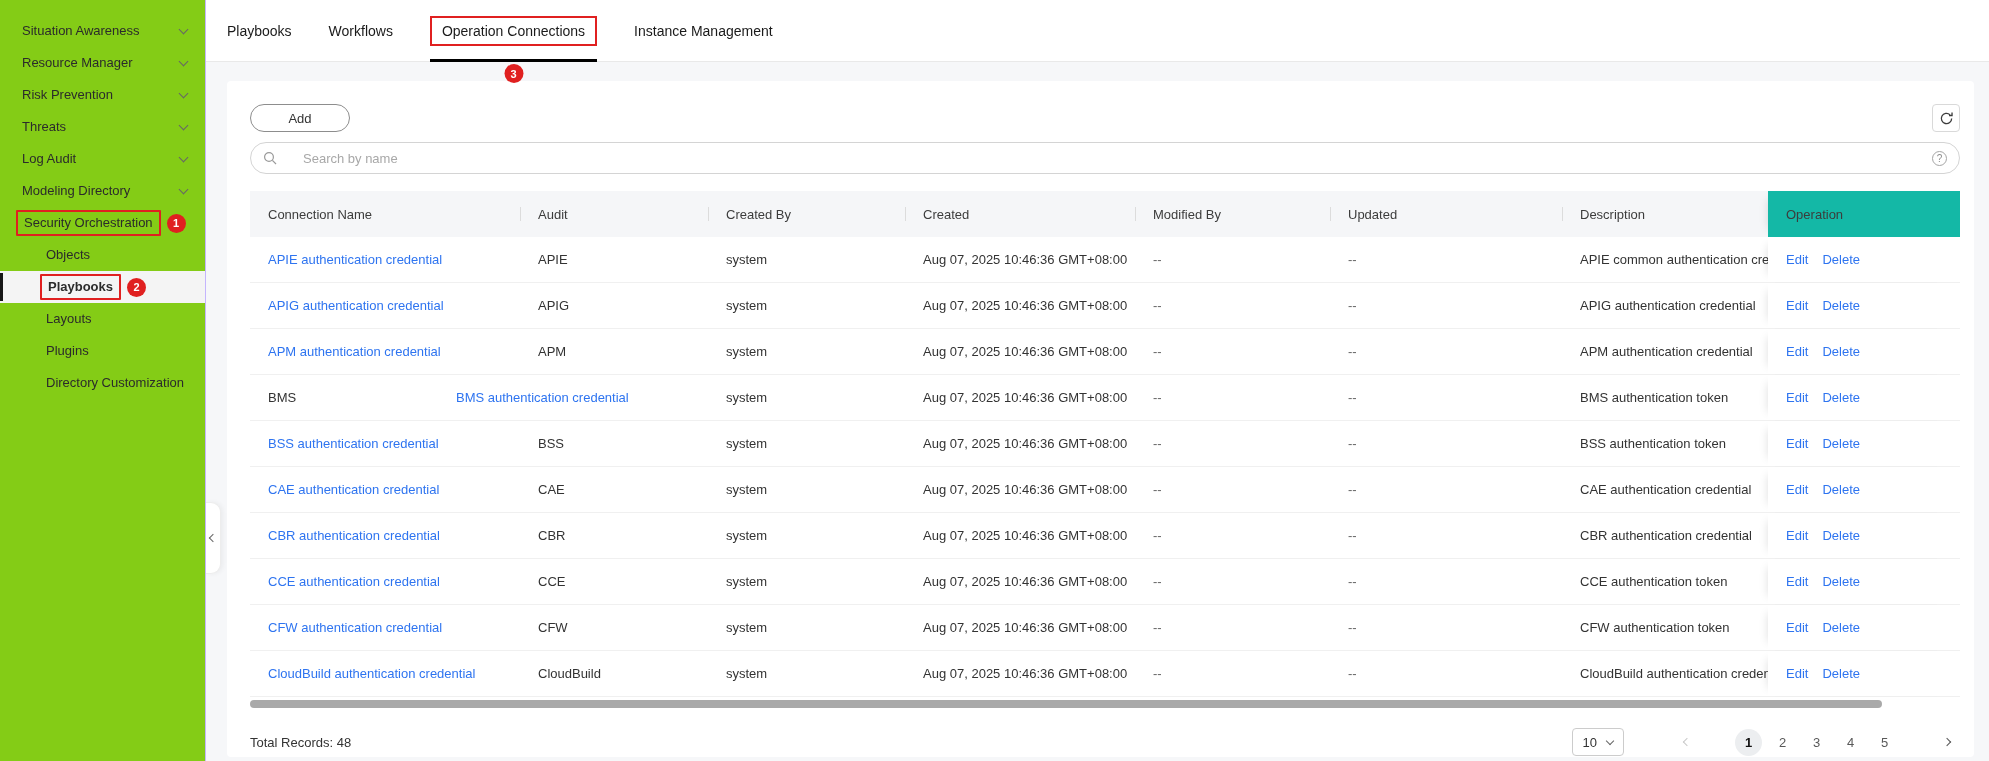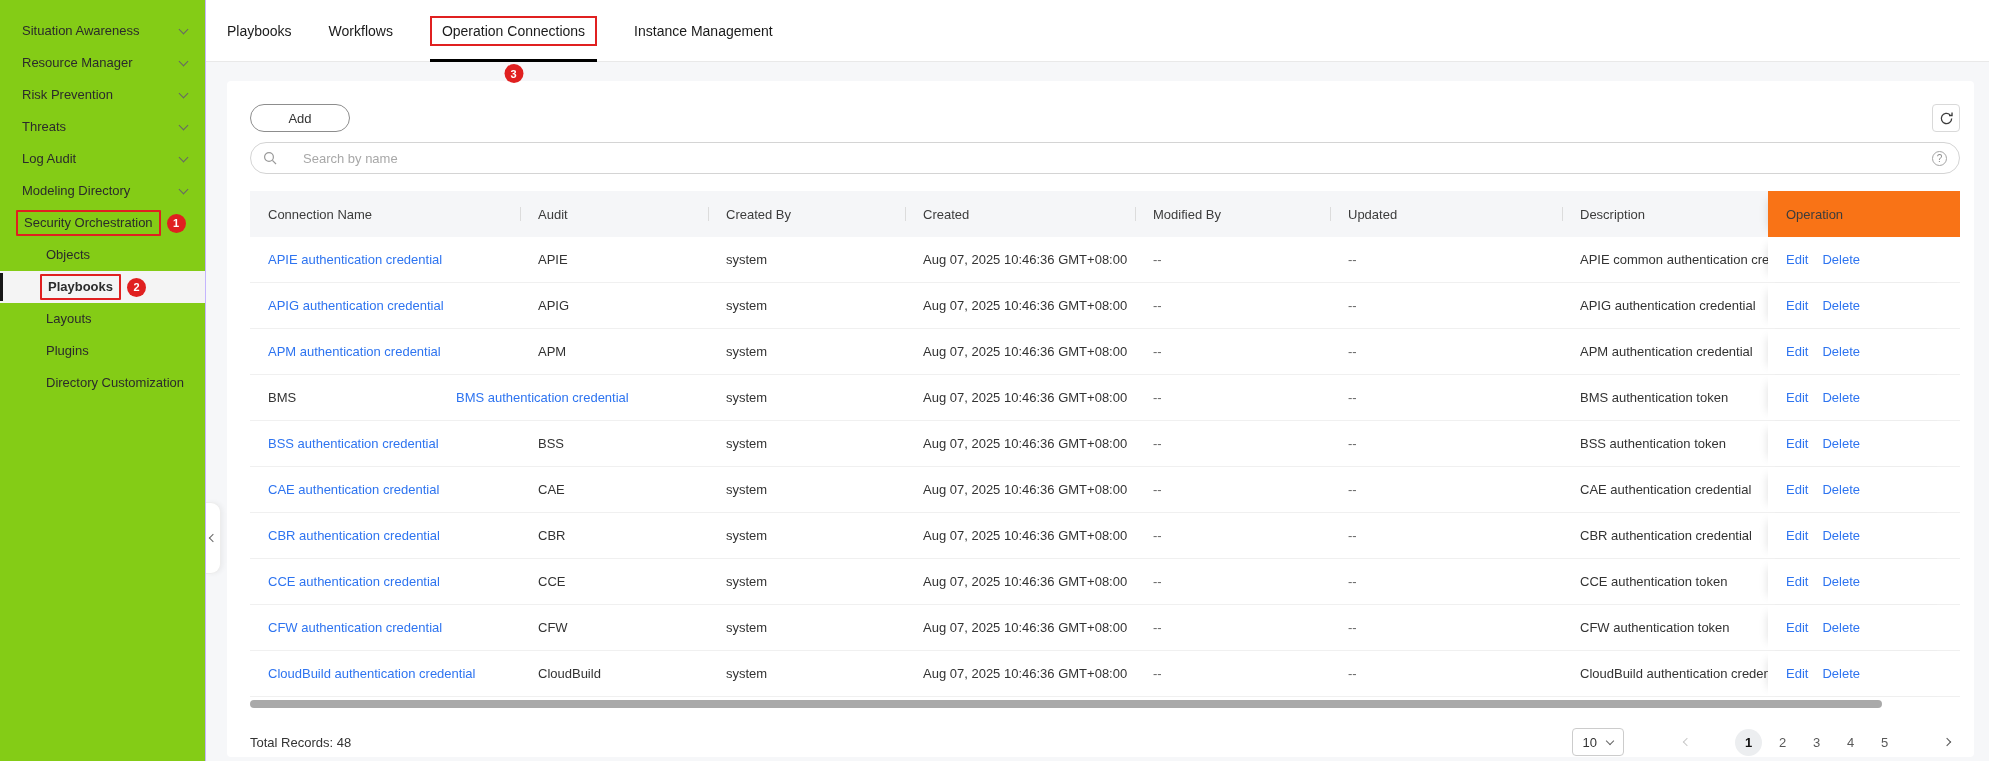--- a/index.html
+++ b/index.html
@@ -60,21 +60,21 @@
   .search input::placeholder { color:#a8a8a8; }
   .help { width:15px; height:15px; border:1px solid #a5a5a5; border-radius:50%; font-size:10px; color:#8c8c8c;
     display:flex; align-items:center; justify-content:center; flex-shrink:0; cursor:pointer; }
 
   
   .table { margin-top:17px; width:1710px; }
   .thead { display:flex; height:46px; background:#f5f6f8;align-items:center; }
   .th { position:relative; display:flex; align-items:center; height:100%; padding-left:18px; color:#3c3c3c; white-space:nowrap; overflow:hidden; }
   .th:not(:first-child)::before { content:""; position:absolute; left:0; top:16px; height:14px; width:1px; background:#dcdcdc; }
   .th.opc::before { display:none; }
-  .th.opc { background:#f97316; box-shadow:-8px 0 10px -8px rgba(0,0,0,0.13); }
+  .th.opc { background:#14b8a6; box-shadow:-8px 0 10px -8px rgba(0,0,0,0.13); }
 
   .tr { display:flex; height:46px; border-bottom:1px solid #f0f0f0; }
   .td { display:flex; align-items:center; height:100%; padding-left:18px; white-space:nowrap; overflow:hidden; }
   .td.opc { box-shadow:-8px 0 10px -8px rgba(0,0,0,0.13); background:#fff; }
   .muted { color:#666; }
   a.lnk { color:#2e74f0; text-decoration:none; cursor:pointer; }
   .actions a.lnk { margin-right:14px; }
 
   .c0{width:270px;} .c1{width:188px;} .c2{width:197px;} .c3{width:230px;}
   .c4{width:195px;} .c5{width:232px;} .c6{width:206px;} .c7{width:192px;}

